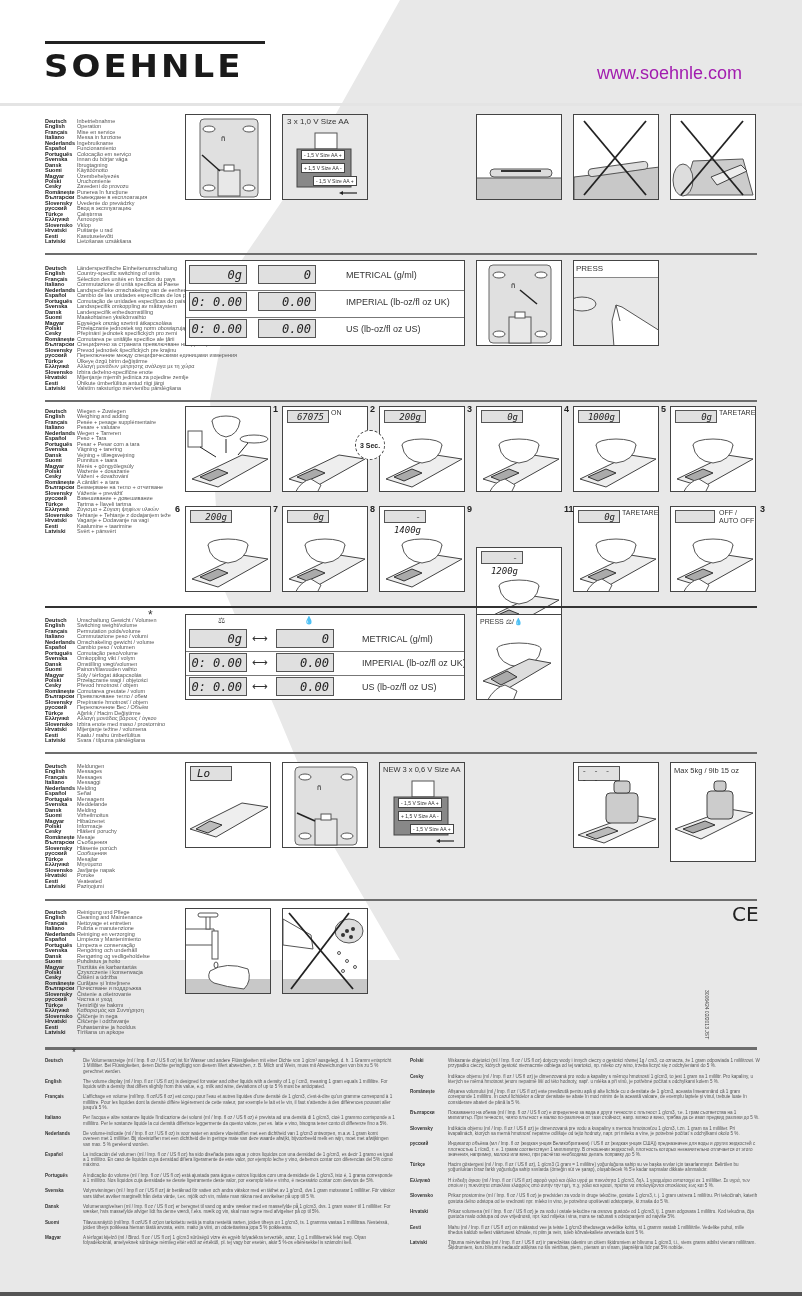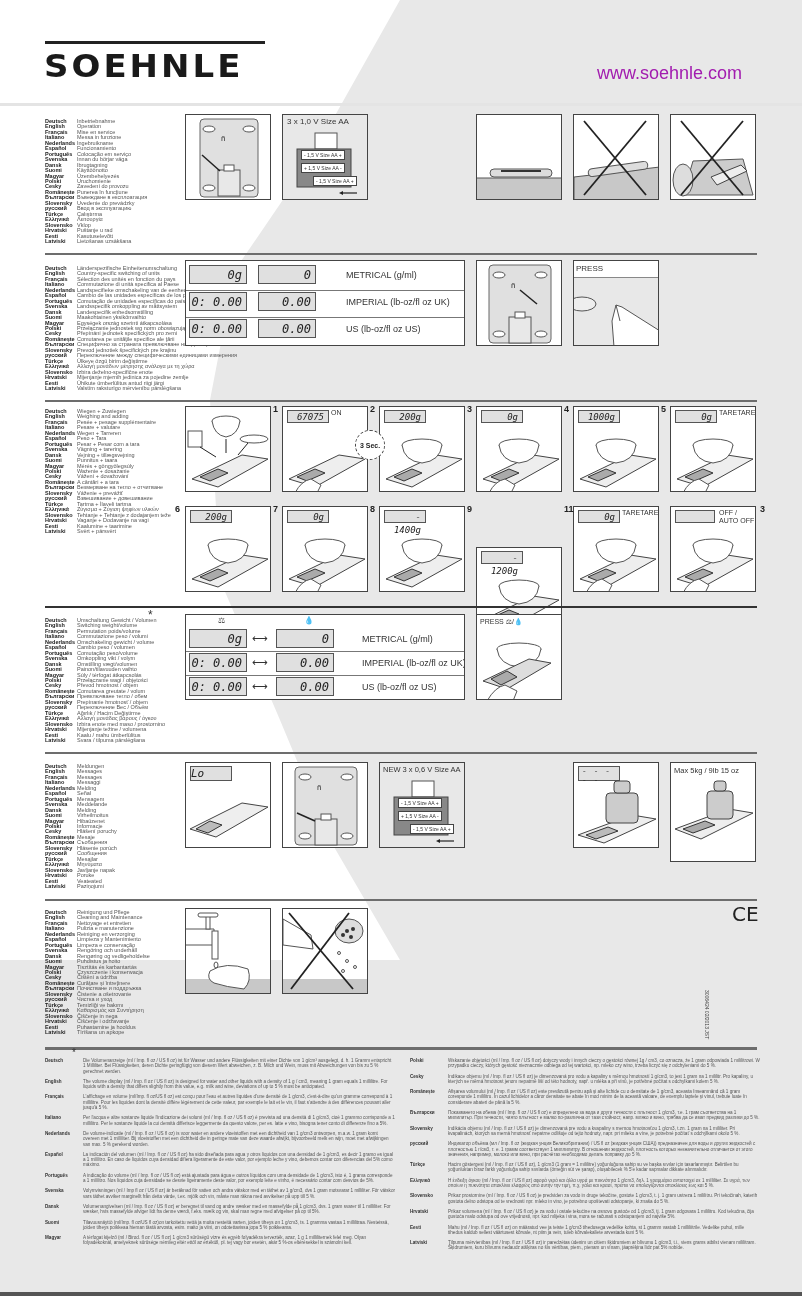--- a/index.html
+++ b/index.html
@@ -773,21 +773,21 @@
     <div class="row">
       <span class="l">Eesti</span>
       <span class="t">Veateated</span>
     </div>
     <div class="row">
       <span class="l">Latviski</span>
       <span class="t">Paziņojumi</span>
     </div>
   </div>
 <div class="box" style="left:185px;top:762px;width:86px;height:86px">
-  <div class="lcd" style="left:4px;top:3px;width:42px;height:15px;font-size:11px;text-align:left;">Lo</div>
+  <div class="lcd" style="left:4px;top:3px;width:42px;height:15px;font-size:11px;text-align:left;padding-left:6px">Lo</div>
   <svg width="86" height="86">
     <polygon points="4,66 56,40 82,44 30,74" fill="#eee" stroke="#444"></polygon>
     <polygon points="10,66 24,58 36,62 22,70" fill="#bbb" stroke="#333"></polygon>
   </svg>
 </div>
 <div class="box" style="left:282px;top:762px;width:86px;height:86px">
   <svg width="86" height="86">
     <rect x="12" y="4" width="62" height="78" rx="4" fill="#e0e0e0" stroke="#666"></rect>
     <ellipse cx="22" cy="14" rx="6" ry="3" fill="#fff" stroke="#555"></ellipse>
     <ellipse cx="64" cy="14" rx="6" ry="3" fill="#fff" stroke="#555"></ellipse>

